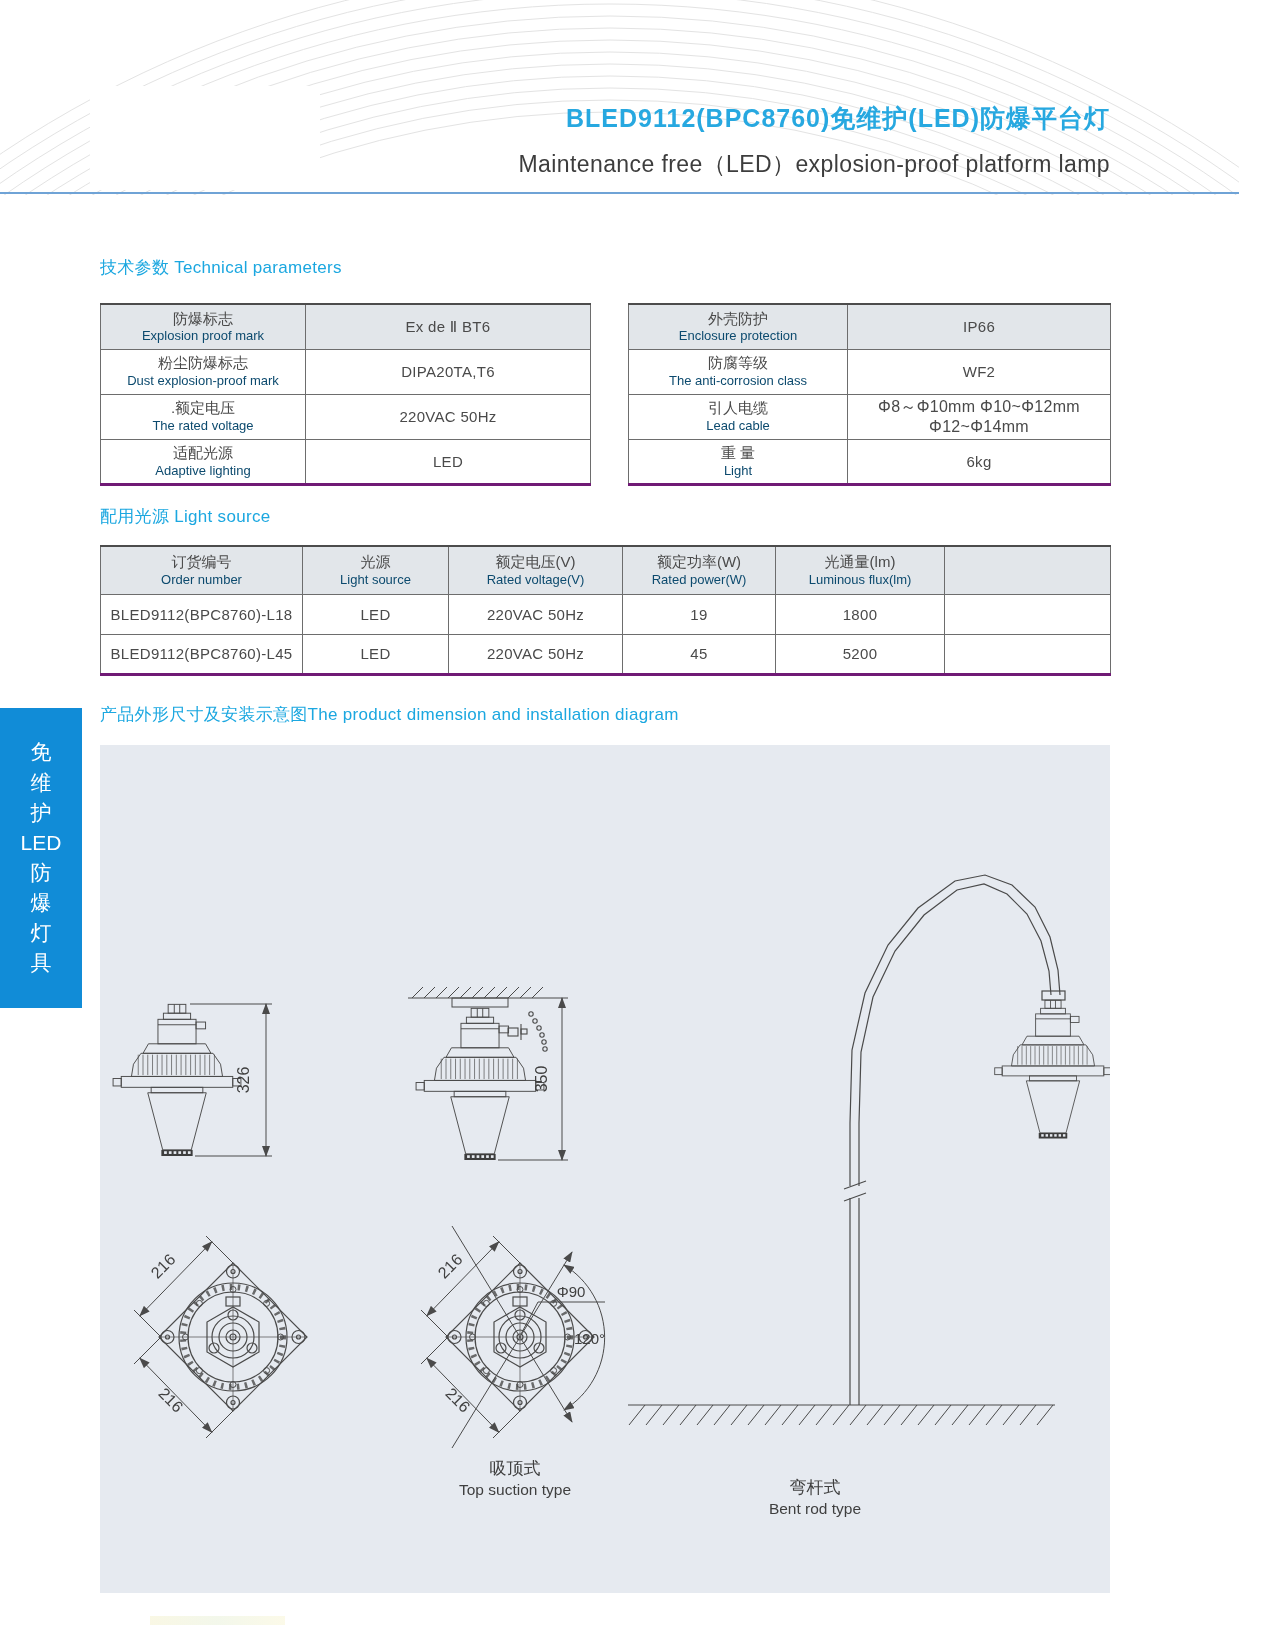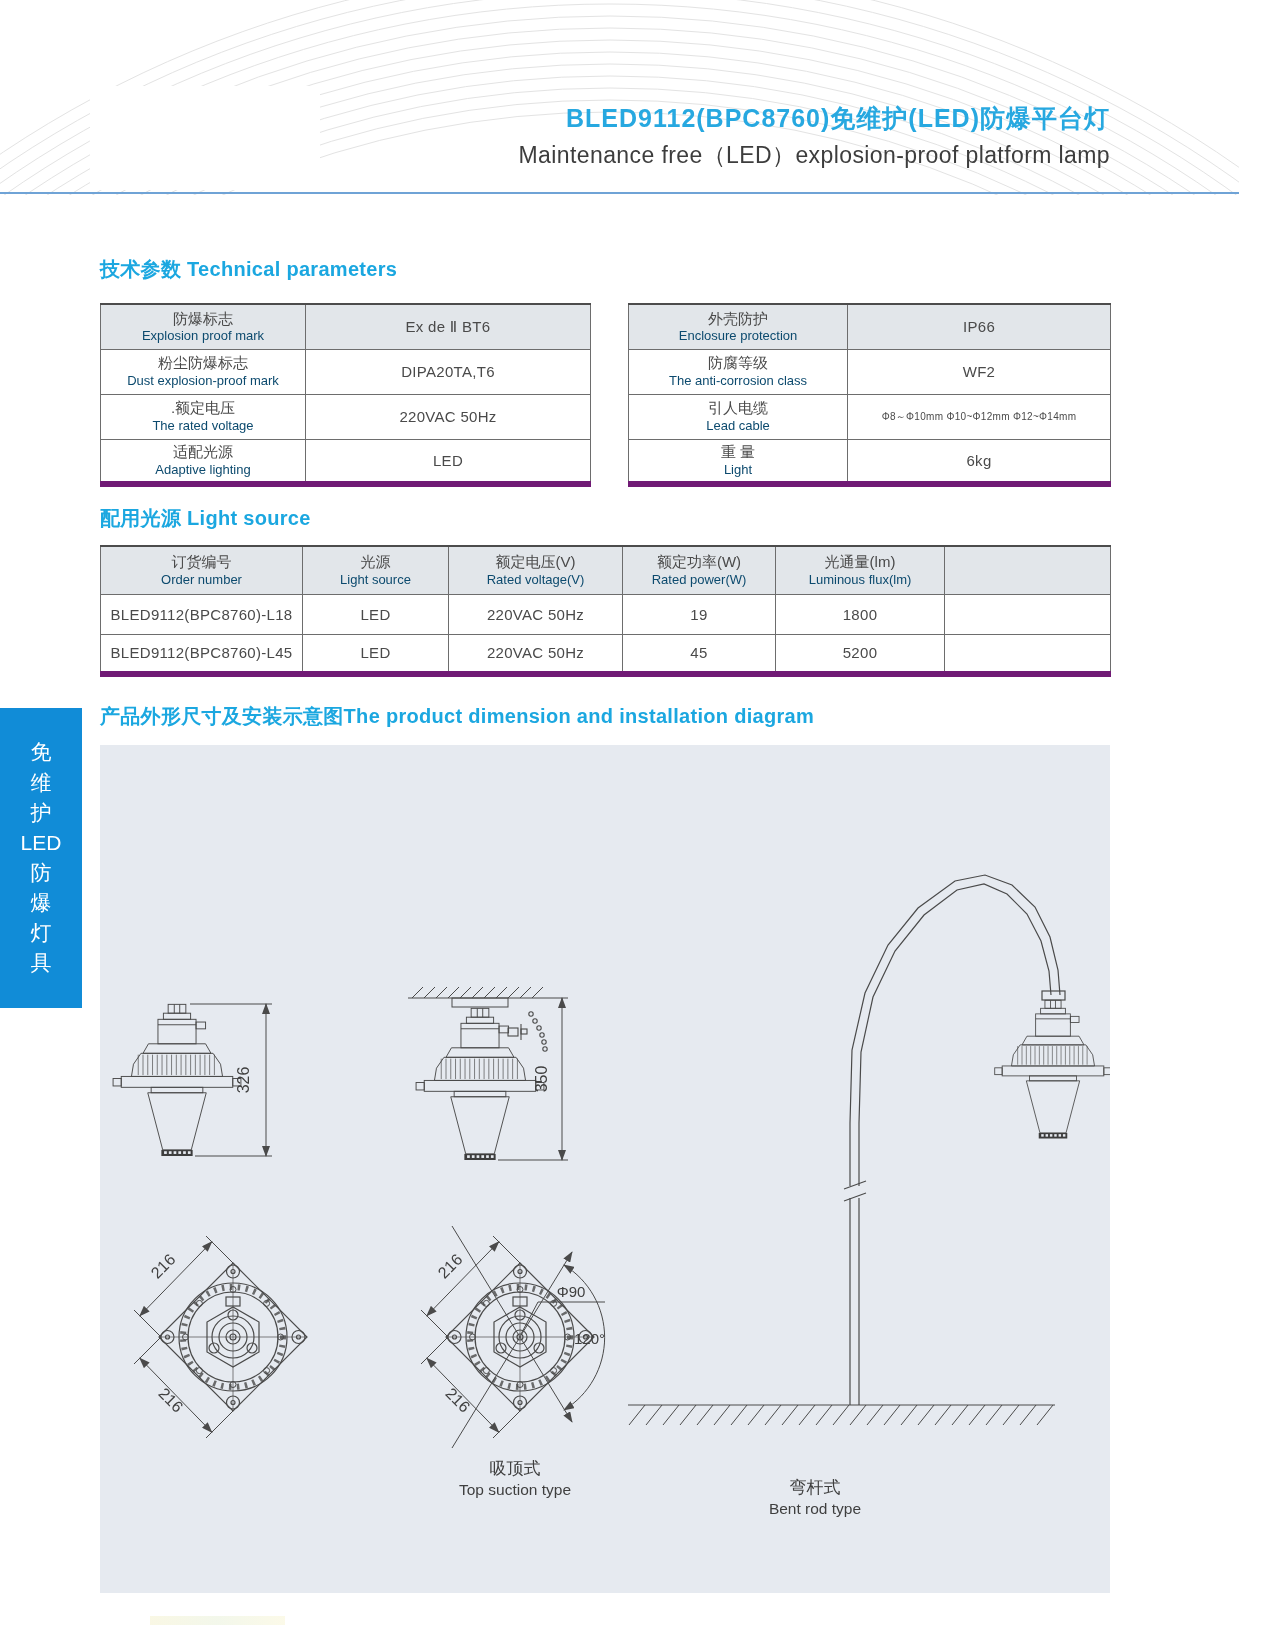--- a/index.html
+++ b/index.html
@@ -6,37 +6,37 @@
   html,body{background:#fff}
   body{font-family:"Liberation Sans",sans-serif;color:#444}
   .page{position:relative;width:1239px;height:1625px;background:#fff;overflow:hidden}
 
   
   .header{position:absolute;top:0;left:0;width:1267px;height:195px;overflow:hidden}
   .arcs{position:absolute;top:0;left:0}
   .logo-box{position:absolute;left:90px;top:86px;width:230px;height:104px;background:#fff}
   .titles{position:absolute;top:102px;right:157px;text-align:right}
   .title-cn{font-size:25px;font-weight:bold;color:#27a8e0;letter-spacing:1px}
-  .title-en{font-size:23px;color:#3d3d3d;margin-top:5px;letter-spacing:.4px}
+  .title-en{font-size:23px;color:#3d3d3d;margin-top:14px;letter-spacing:.4px}
   .header-rule{position:absolute;top:192px;left:0;width:1267px;height:2px;background:#6fa3d6}
 
   
   .sidebar-tab{position:absolute;left:0;top:708px;width:82px;height:300px;background:#118cd7;color:#fff;
     display:flex;flex-direction:column;align-items:center;justify-content:center;gap:6px}
   .sidebar-tab span{font-size:21px;line-height:1.15;font-weight:500}
 
   
-  .sec{position:absolute;left:100px;font-size:20px;font-weight:bold;color:#1ba7e0;letter-spacing:.3px;white-space:nowrap}
+  .sec{position:absolute;left:100px;font-size:17px;font-weight:normal;color:#1ba7e0;letter-spacing:.3px;white-space:nowrap}
   #sec-tech{top:256px}
   #sec-ls{top:505px}
   #sec-dia{top:703px}
 
   
   .tbl{position:absolute;border-collapse:collapse;table-layout:fixed;
-       border-top:2px solid #4c4c4c;border-bottom:6px solid #701a75}
+       border-top:2px solid #4c4c4c;border-bottom:3px solid #701a75}
   .tbl td{border:1px solid #6d6d6d;text-align:center;vertical-align:middle;padding:2px}
   .tbl tr.shade td{background:#e2e6ea}
   .cn{font-size:15px;color:#4a4a4a;line-height:1.25}
   .en{font-size:13px;color:#0c4a6e;line-height:1.2}
   .val{font-size:15px;color:#4a4a4a;letter-spacing:.3px}
   .tech-left{left:100px;top:303px;width:490px}
   .tech-right{left:628px;top:303px;width:482px}
   .tech-left td,.tech-right td{height:45px}
   .ls{left:100px;top:545px;width:1010px}
   .ls tr.shade td{height:48px}
@@ -153,21 +153,21 @@
         <div class="cn">防腐等级</div>
         <div class="en">The anti-corrosion class</div>
       </td>
       <td class="val">WF2</td>
     </tr>
     <tr>
       <td>
         <div class="cn">引人电缆</div>
         <div class="en">Lead cable</div>
       </td>
-      <td class="val" style="font-size:10px">Φ8～Φ10mm Φ10~Φ12mm Φ12~Φ14mm</td>
+      <td class="val" style="font-size:16px">Φ8～Φ10mm Φ10~Φ12mm Φ12~Φ14mm</td>
     </tr>
     <tr>
       <td>
         <div class="cn">重 量</div>
         <div class="en">Light</div>
       </td>
       <td class="val">6kg</td>
     </tr>
   </tbody>
     </table>

